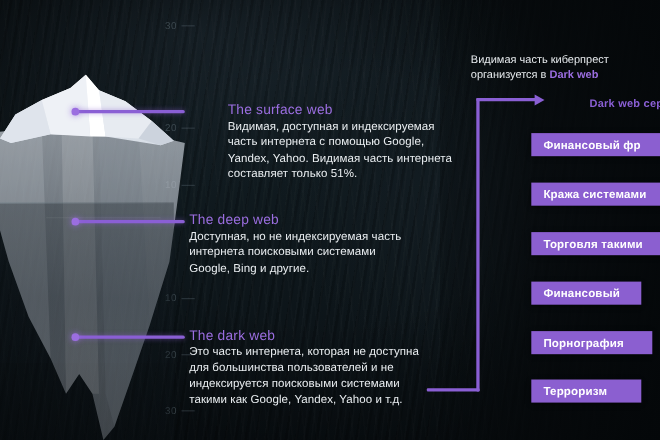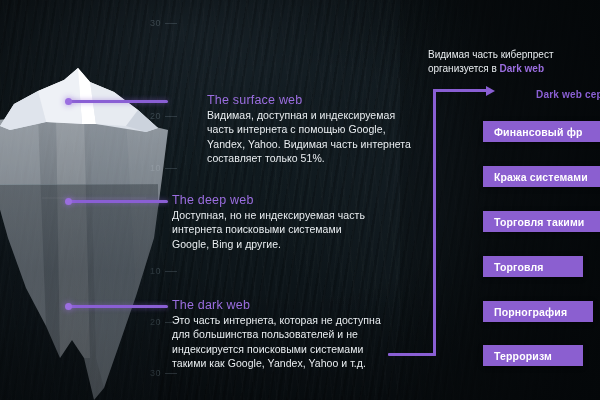--- a/index.html
+++ b/index.html
@@ -188,21 +188,21 @@
   <div class="svc" style="left:483px;top:121px;width:128px;">
     <span>Финансовый фр</span>
   </div>
   <div class="svc" style="left:483px;top:166px;width:128px;">
     <span>Кражa системами</span>
   </div>
   <div class="svc" style="left:483px;top:211px;width:128px;">
     <span>Торговля такими</span>
   </div>
   <div class="svc" style="left:483px;top:256px;width:100px;">
-    <span>Торговля</span>
+    <span>Финансовый</span>
   </div>
   <div class="svc" style="left:483px;top:301px;width:110px;">
     <span>Порнография</span>
   </div>
   <div class="svc" style="left:483px;top:345px;width:100px;">
     <span>Терроризм</span>
   </div>
 
 </div>
 

